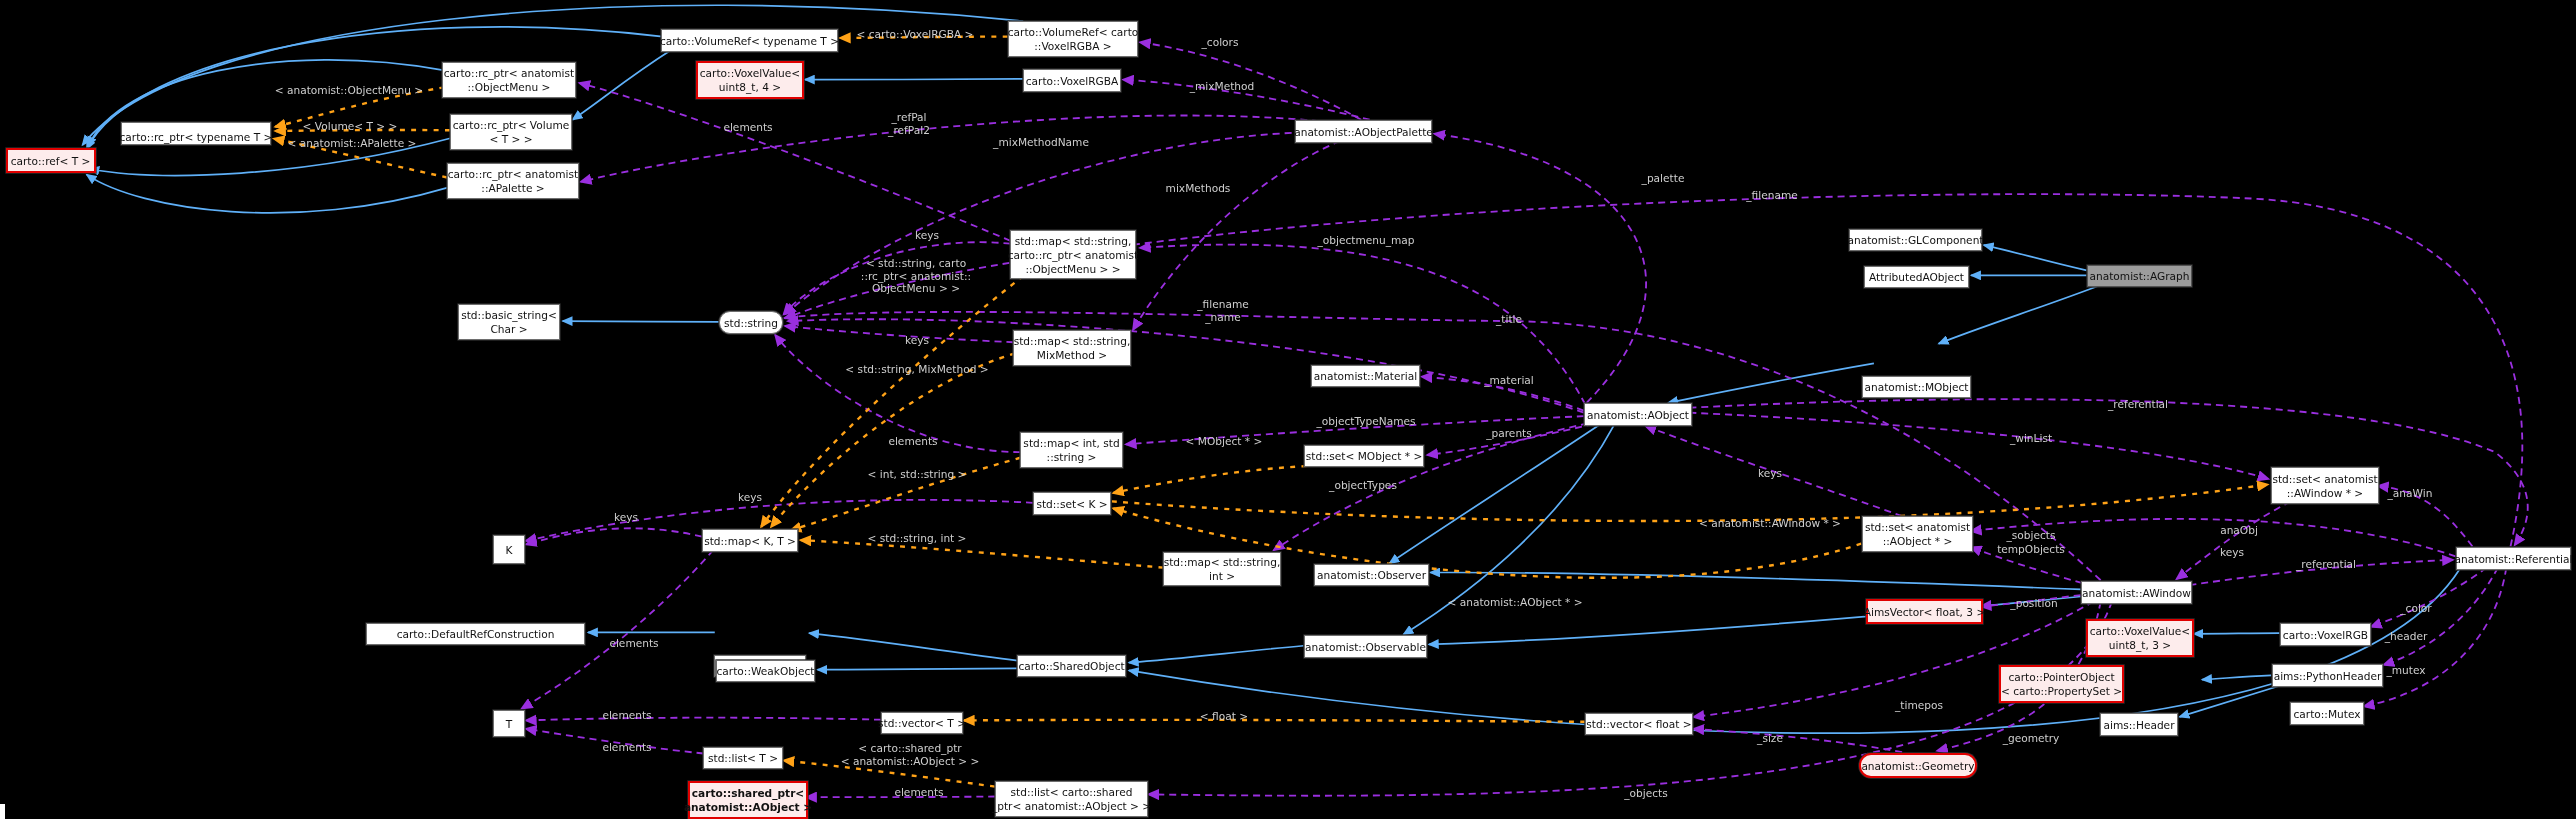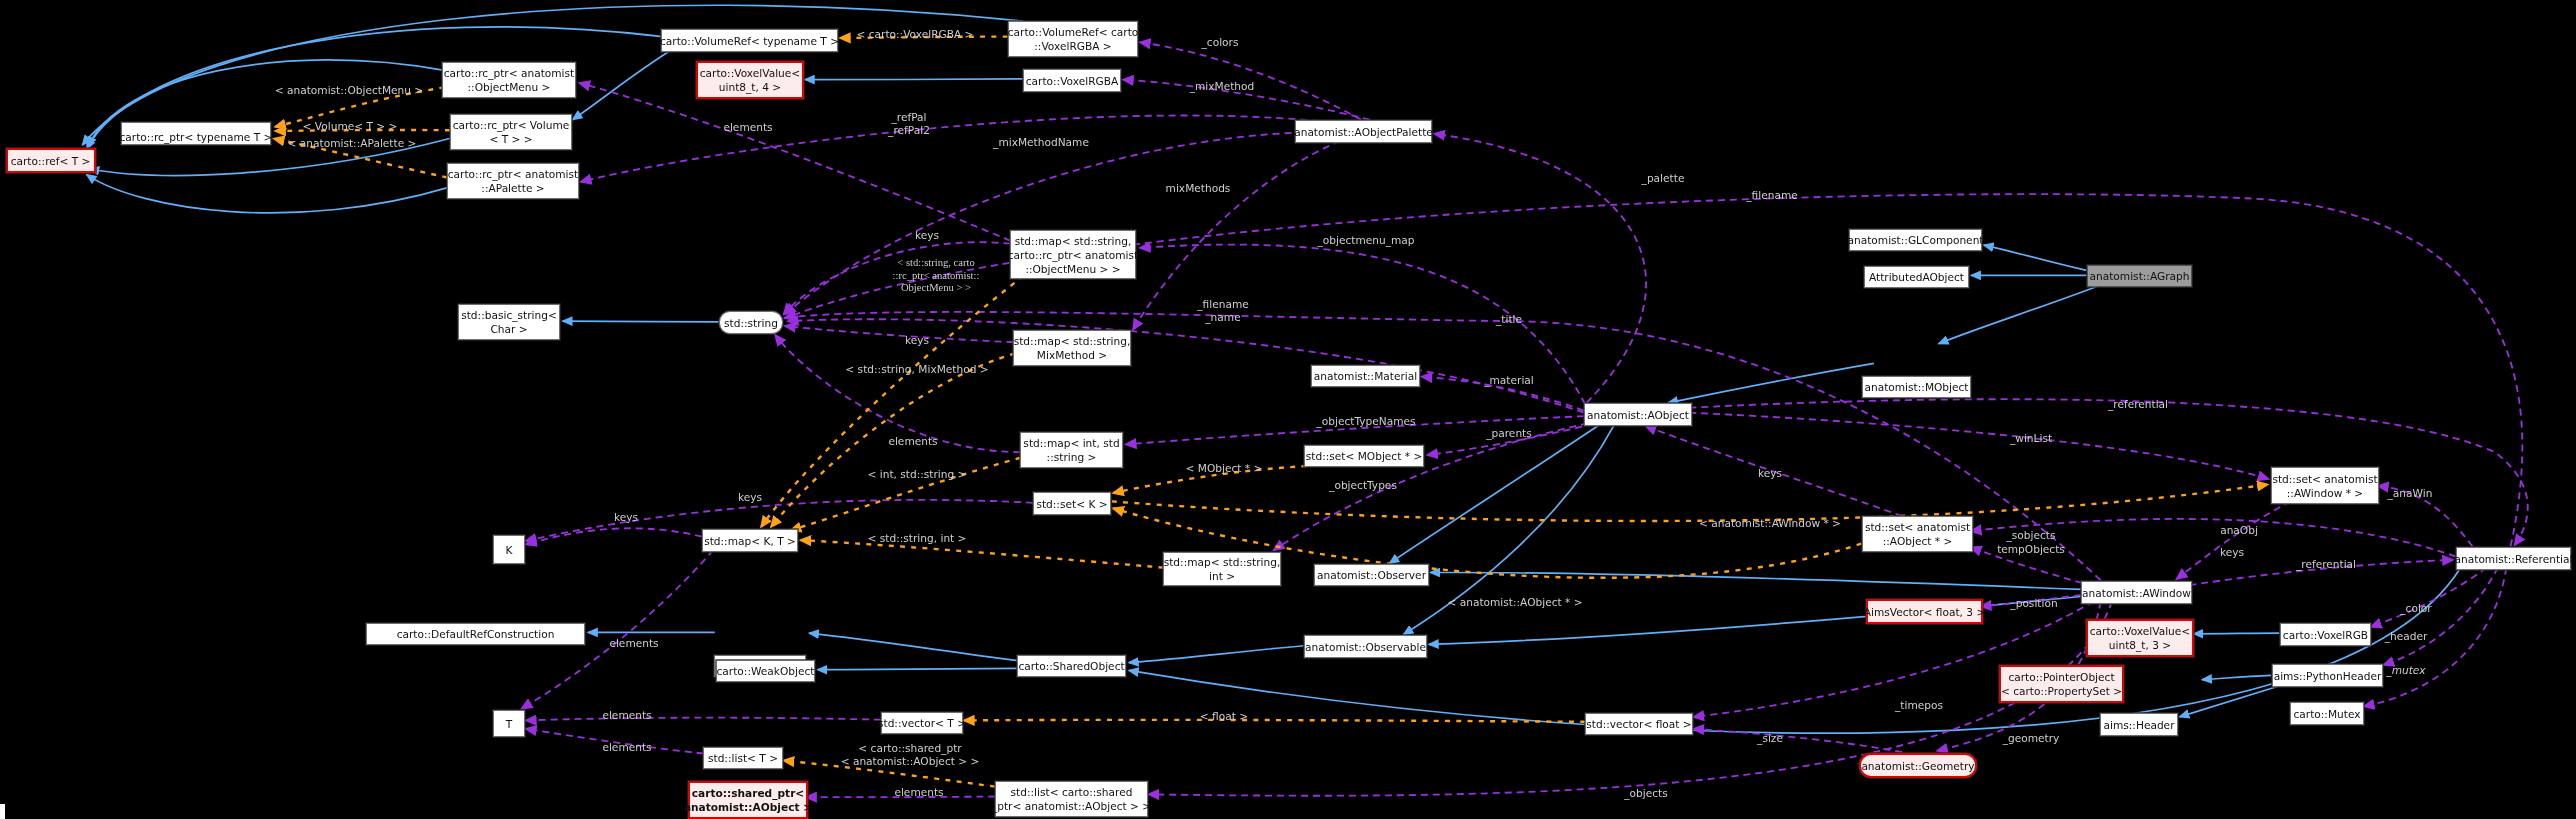--- a/index.html
+++ b/index.html
@@ -123,55 +123,55 @@
       <div class="elabel" style="left: 1220px; top: 42px;">_colors</div>
       <div class="elabel" style="left: 1222px; top: 86px;">_mixMethod</div>
       <div class="elabel" style="left: 748px; top: 127px;">elements</div>
       <div class="elabel" style="left: 909px; top: 124px;">_refPal
 _refPal2</div>
       <div class="elabel" style="left: 1041px; top: 142px;">_mixMethodName</div>
       <div class="elabel" style="left: 1198px; top: 188px;">mixMethods</div>
       <div class="elabel" style="left: 1663px; top: 178px;">_palette</div>
       <div class="elabel" style="left: 1772px; top: 195px;">_filename</div>
       <div class="elabel" style="left: 927px; top: 235px;">keys</div>
-      <div class="elabel" style="left: 936px; top: 276px; font-family: Liberation Serif, serif;">&lt; std::string, carto
+      <div class="elabel" style="left: 916px; top: 276px;">&lt; std::string, carto
 ::rc_ptr&lt; anatomist::
 ObjectMenu &gt; &gt;</div>
       <div class="elabel" style="left: 1223px; top: 311px;">_filename
 _name</div>
       <div class="elabel" style="left: 917px; top: 340px;">keys</div>
       <div class="elabel" style="left: 917px; top: 369px;">&lt; std::string, MixMethod &gt;</div>
       <div class="elabel" style="left: 1366px; top: 240px;">_objectmenu_map</div>
       <div class="elabel" style="left: 1509px; top: 319px;">_title</div>
       <div class="elabel" style="left: 1509px; top: 380px;">_material</div>
       <div class="elabel" style="left: 1366px; top: 421px;">_objectTypeNames</div>
       <div class="elabel" style="left: 1509px; top: 433px;">_parents</div>
       <div class="elabel" style="left: 913px; top: 441px;">elements</div>
       <div class="elabel" style="left: 917px; top: 474px;">&lt; int, std::string &gt;</div>
       <div class="elabel" style="left: 750px; top: 497px;">keys</div>
       <div class="elabel" style="left: 626px; top: 517px;">keys</div>
-      <div class="elabel" style="left: 1224px; top: 468px;">&lt; MObject * &gt;</div>
+      <div class="elabel" style="left: 1224px; top: 441px;">&lt; MObject * &gt;</div>
       <div class="elabel" style="left: 1363px; top: 485px;">_objectTypes</div>
       <div class="elabel" style="left: 1770px; top: 473px;">keys</div>
       <div class="elabel" style="left: 1770px; top: 523px;">&lt; anatomist::AWindow * &gt;</div>
       <div class="elabel" style="left: 917px; top: 538px;">&lt; std::string, int &gt;</div>
       <div class="elabel" style="left: 1515px; top: 602px;">&lt; anatomist::AObject * &gt;</div>
       <div class="elabel" style="left: 634px; top: 643px;">elements</div>
       <div class="elabel" style="left: 2138px; top: 404px;">_referential</div>
       <div class="elabel" style="left: 2031px; top: 438px;">_winList</div>
       <div class="elabel" style="left: 2410px; top: 493px;">_anaWin</div>
       <div class="elabel" style="left: 2239px; top: 530px;">anaObj</div>
       <div class="elabel" style="left: 2031px; top: 535px;">_sobjects</div>
       <div class="elabel" style="left: 2031px; top: 549px;">tempObjects</div>
       <div class="elabel" style="left: 2232px; top: 552px;">keys</div>
       <div class="elabel" style="left: 2326px; top: 564px;">_referential</div>
       <div class="elabel" style="left: 2034px; top: 603px;">_position</div>
       <div class="elabel" style="left: 2416px; top: 608px;">_color</div>
       <div class="elabel" style="left: 2406px; top: 636px;">_header</div>
-      <div class="elabel" style="left: 2406px; top: 670px; font-style: italic;">_mutex</div>
+      <div class="elabel" style="left: 2406px; top: 670px;">_mutex</div>
       <div class="elabel" style="left: 1919px; top: 705px;">_timepos</div>
       <div class="elabel" style="left: 2031px; top: 738px;">_geometry</div>
       <div class="elabel" style="left: 1770px; top: 738px;">_size</div>
       <div class="elabel" style="left: 1646px; top: 793px;">_objects</div>
       <div class="elabel" style="left: 1224px; top: 716px;">&lt; float &gt;</div>
       <div class="elabel" style="left: 627px; top: 715px;">elements</div>
       <div class="elabel" style="left: 627px; top: 747px;">elements</div>
       <div class="elabel" style="left: 910px; top: 755px;">&lt; carto::shared_ptr
 &lt; anatomist::AObject &gt; &gt;</div>
       <div class="elabel" style="left: 919px; top: 792px;">elements</div>

